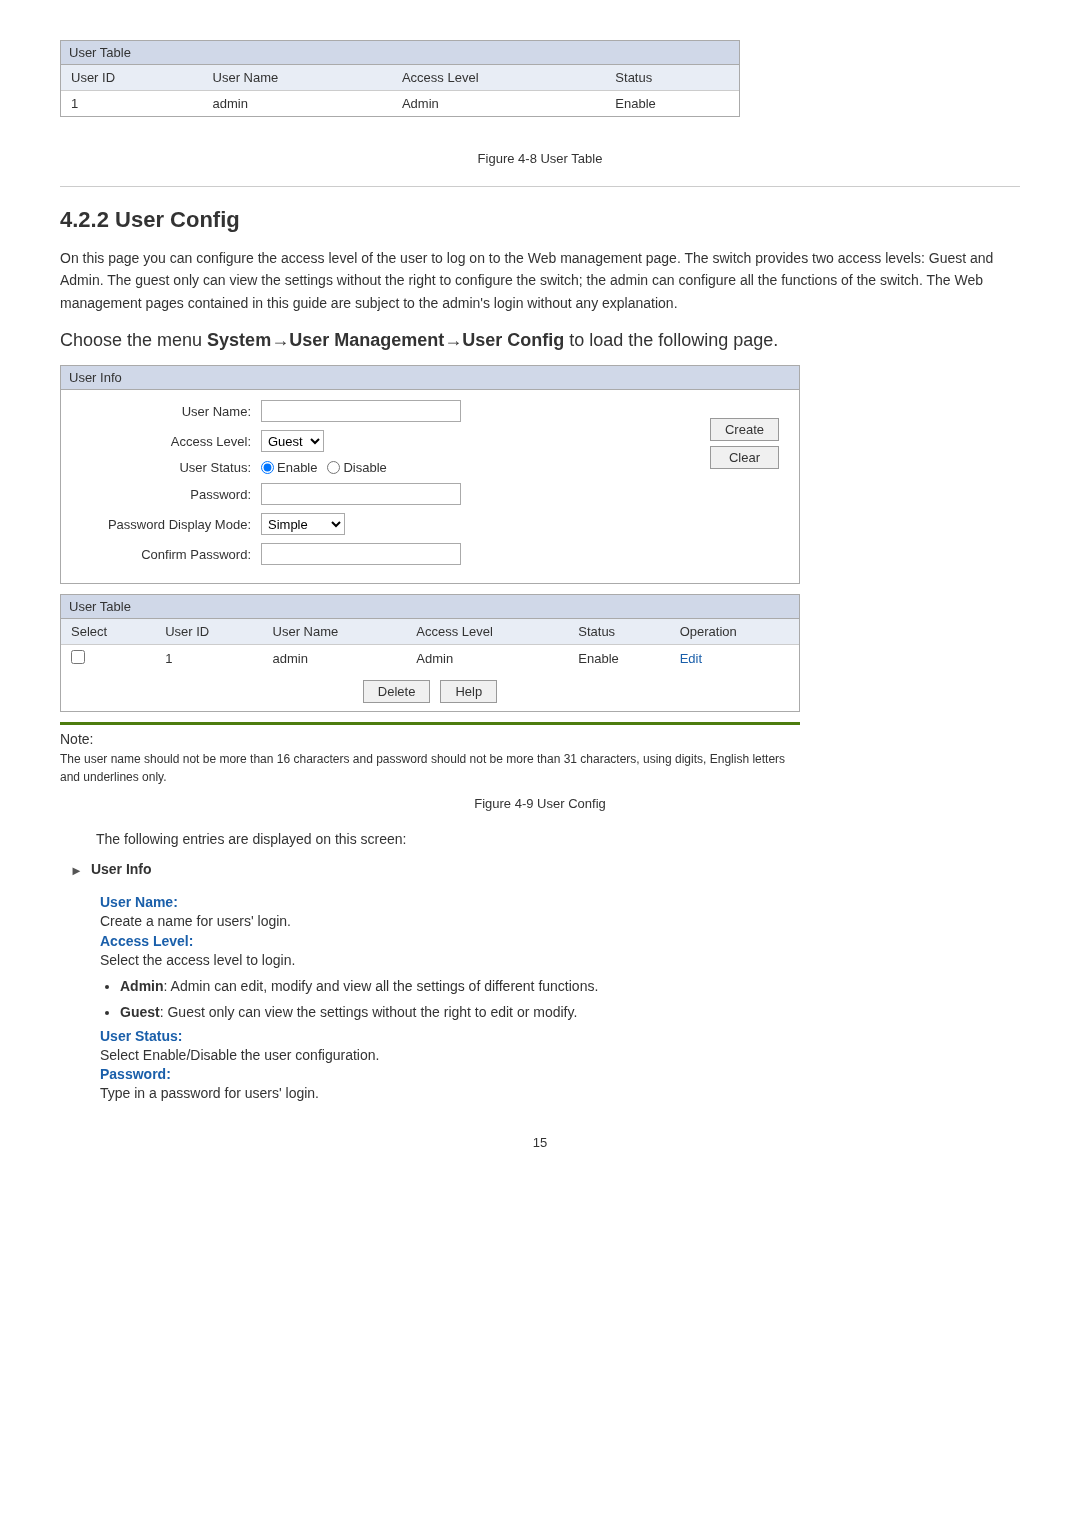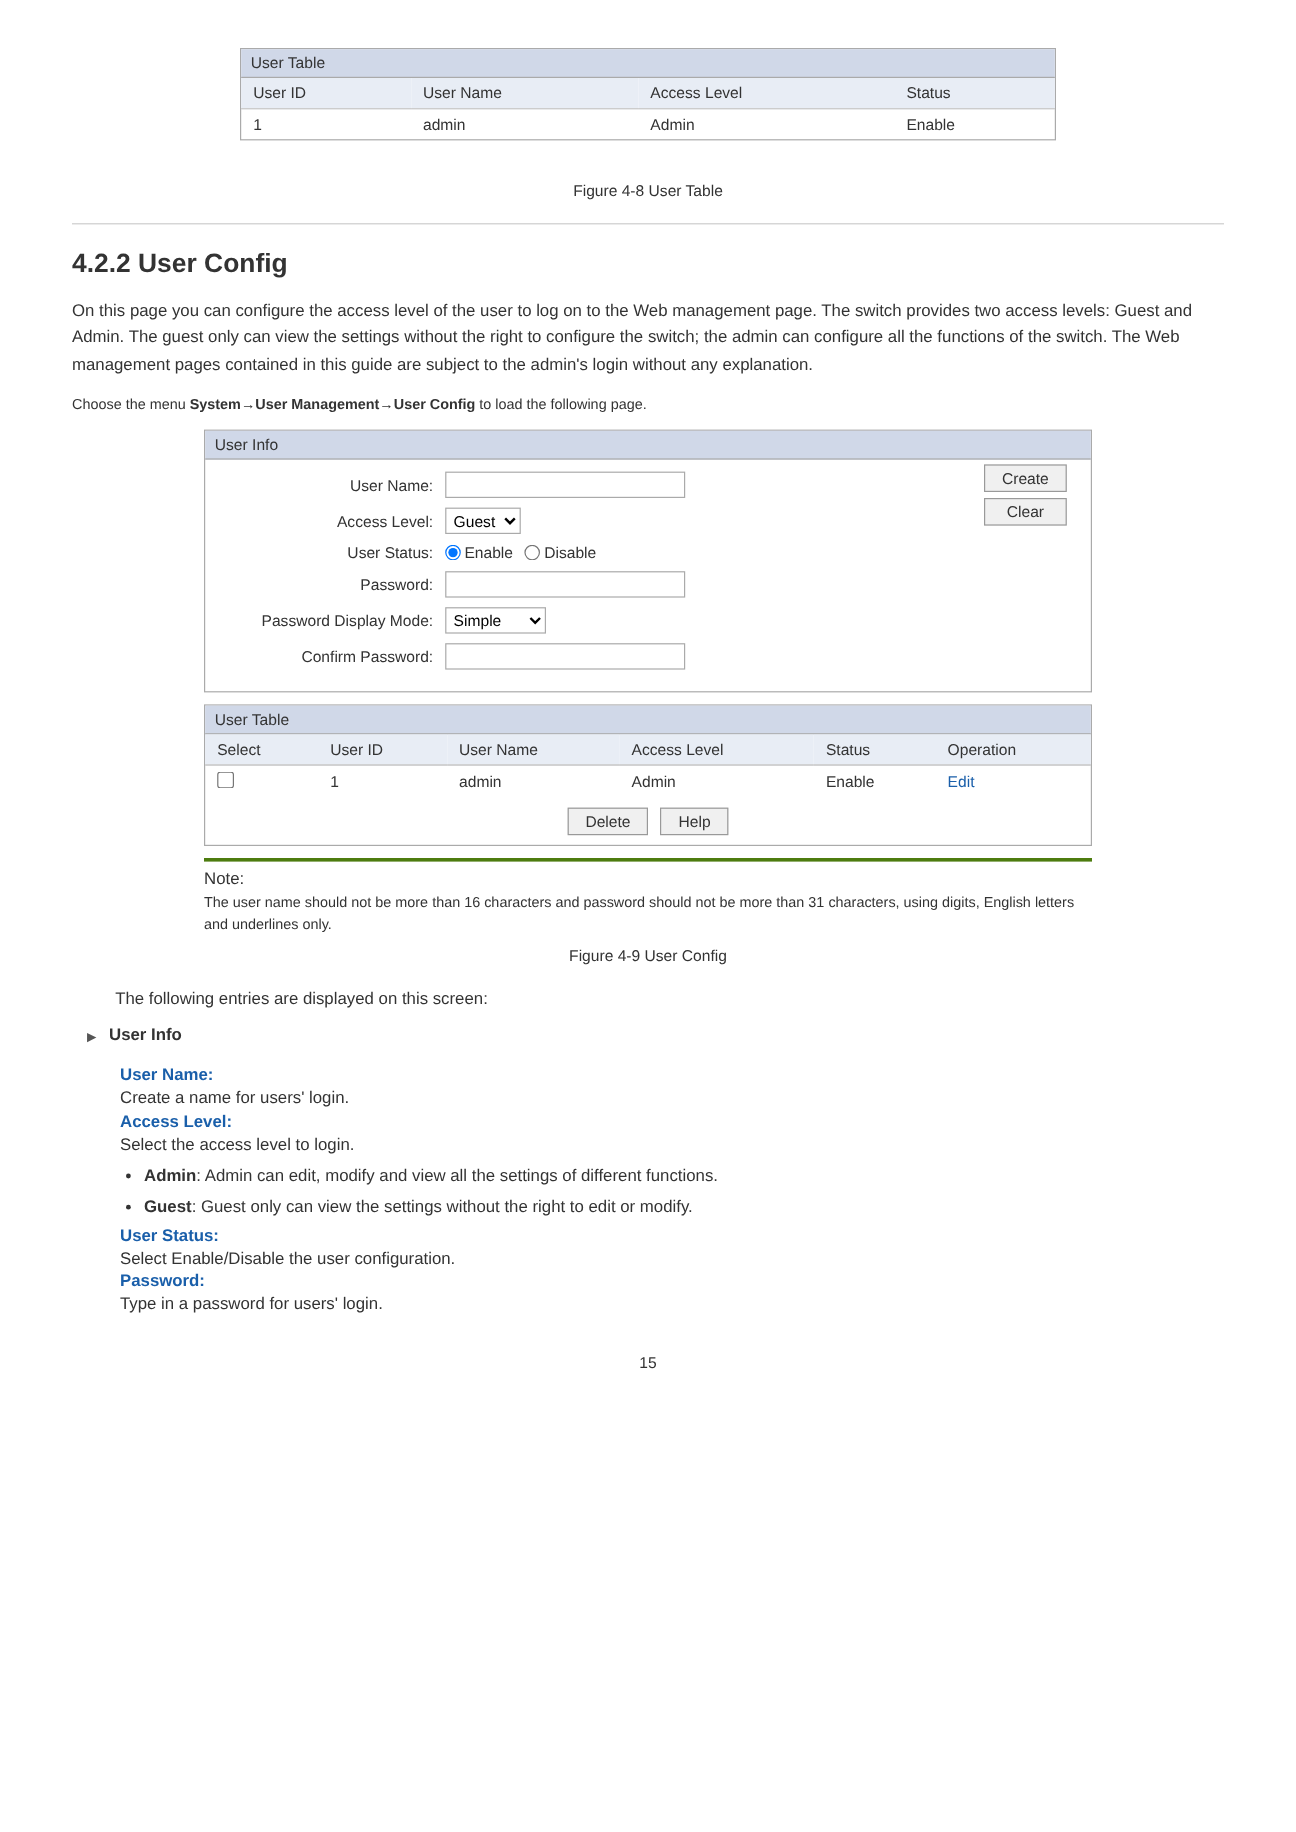--- a/index.html
+++ b/index.html
@@ -10,21 +10,20 @@
       color: #333;
       padding: 40px 60px;
       width: 1080px;
       min-height: 1527px;
     }
 
     
     .figure-container {
       display: flex;
       flex-direction: column;
-      align-items: center;
       margin-bottom: 20px;
     }
 
     .user-table-box {
       border: 1px solid #aaa;
       width: 680px;
       margin-bottom: 8px;
     }
 
     .user-table-box .table-title {
@@ -96,21 +95,21 @@
 
     
     .description {
       font-size: 14px;
       line-height: 1.6;
       color: #333;
       margin-bottom: 16px;
     }
 
     .nav-instruction {
-      font-size: 12px;
+      font-size: 18px;
       margin-bottom: 14px;
       color: #333;
     }
 
     .nav-instruction strong {
       font-weight: bold;
     }
 
     
     .config-box {
@@ -172,21 +171,21 @@
     .radio-group label {
       display: flex;
       align-items: center;
       gap: 3px;
       cursor: pointer;
     }
 
     .btn-group-right {
       position: absolute;
       right: 20px;
-      top: 4px;
+      top: 28px;
       display: flex;
       flex-direction: column;
       gap: 5px;
       border-radius: 19px;
     }
 
     
     .config-table-box {
       border: 1px solid #aaa;
       width: 740px;

